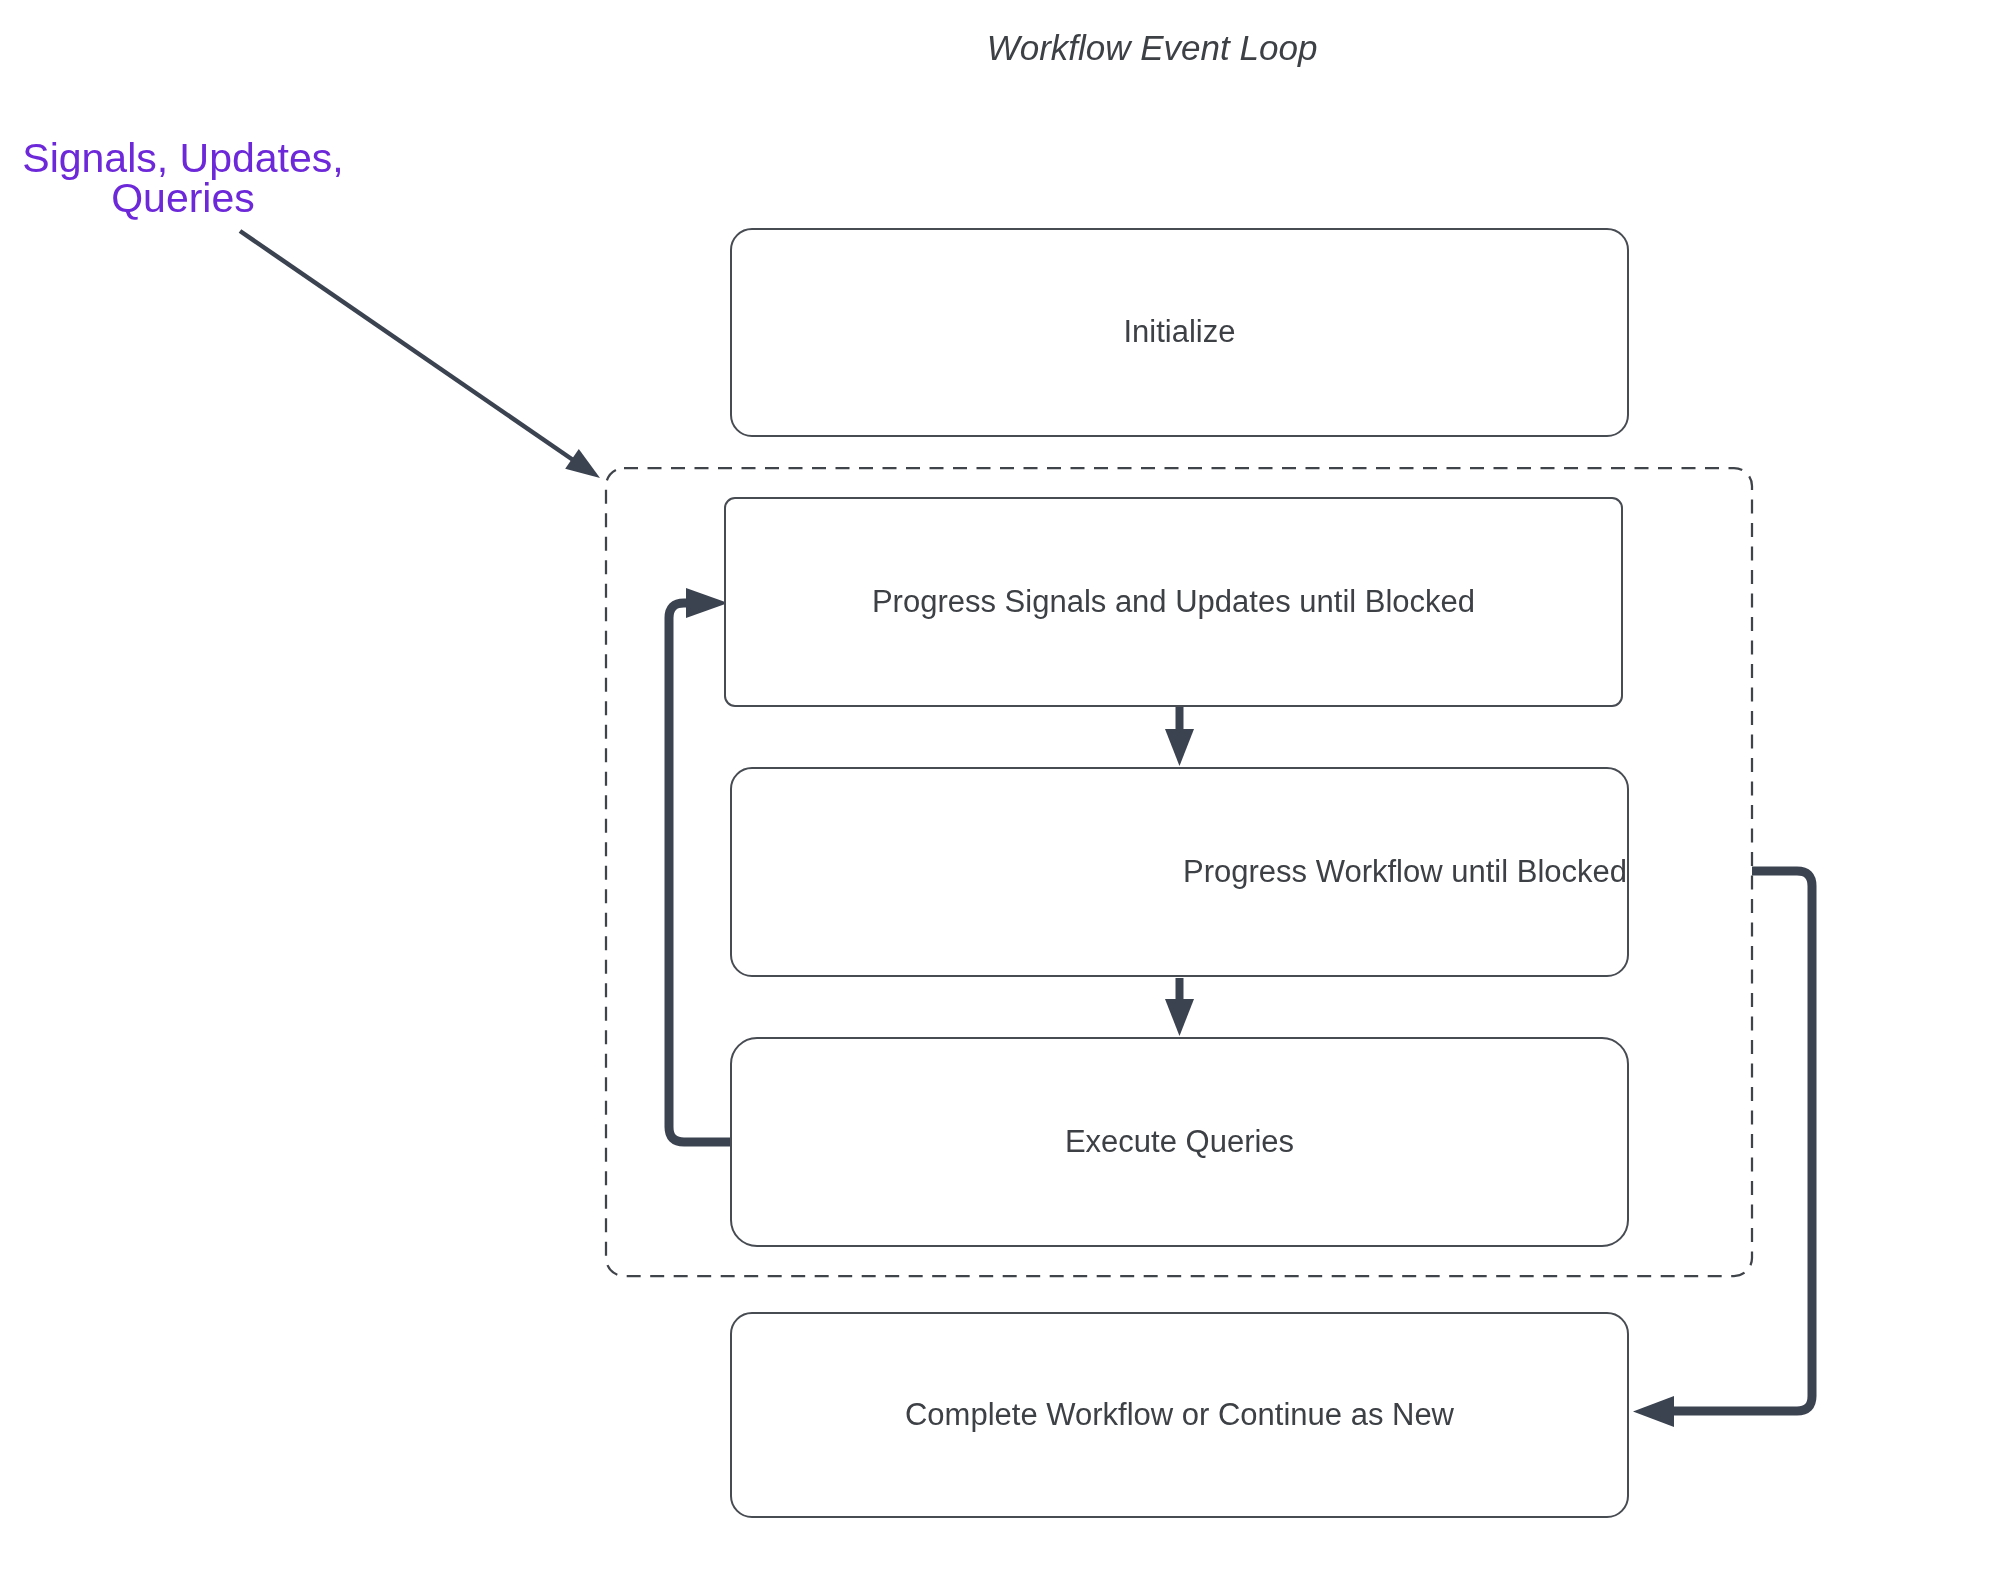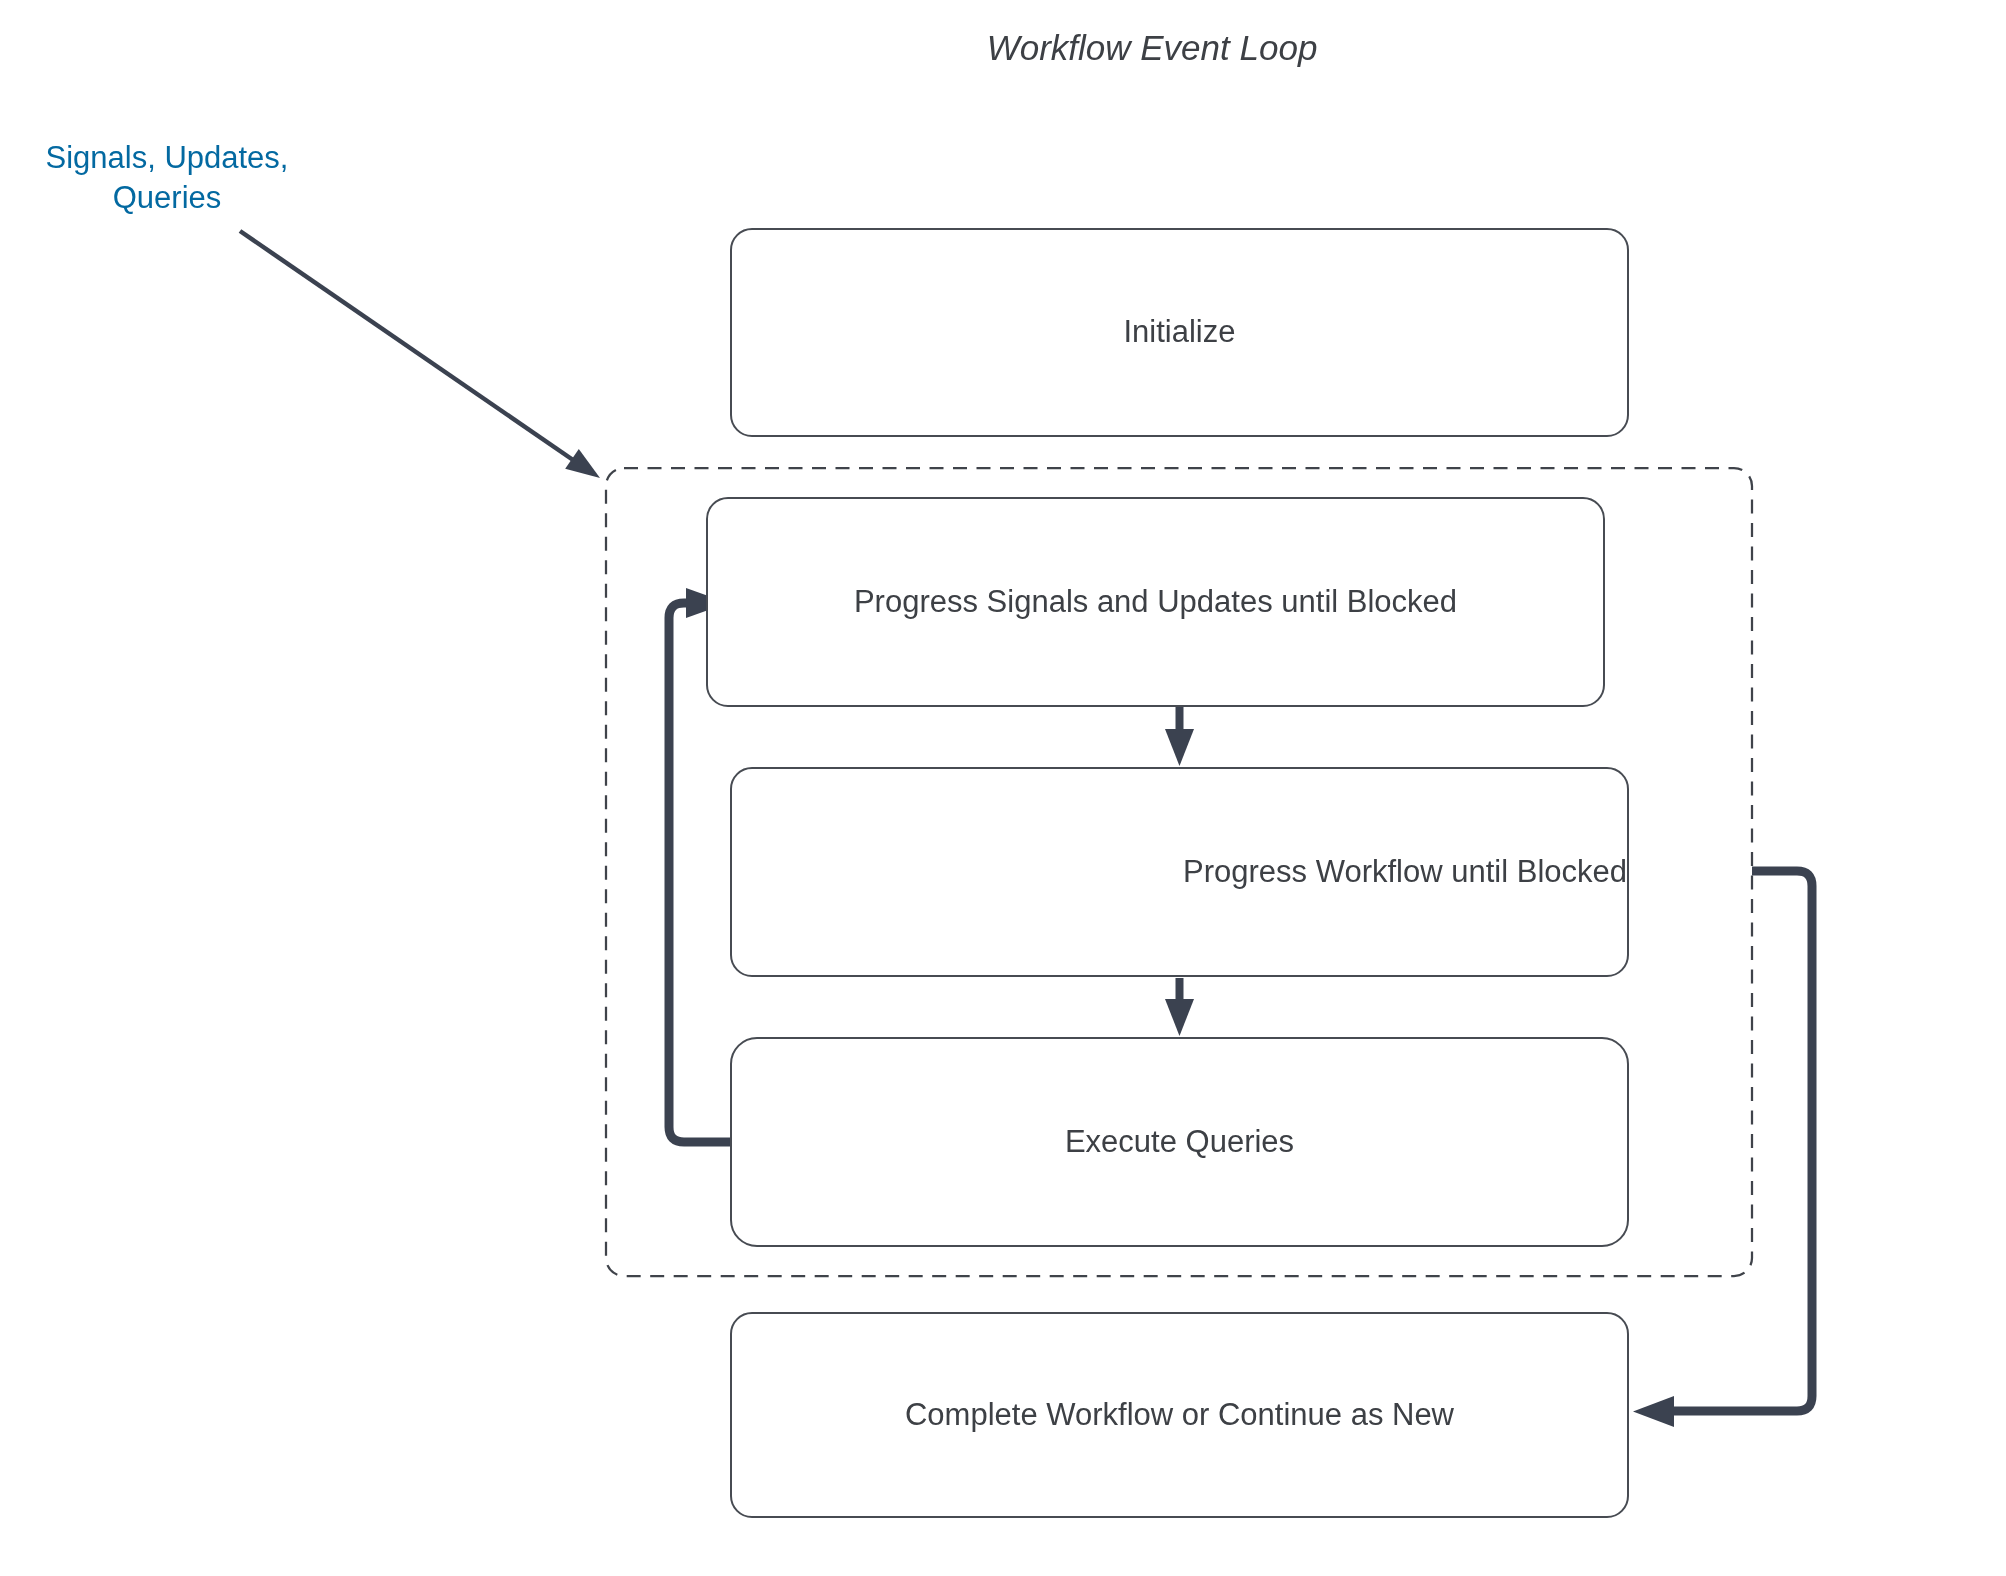--- a/index.html
+++ b/index.html
@@ -58,44 +58,44 @@
     border-radius: 22px;
     display: flex;
     align-items: center;
     justify-content: center;
     text-align: center;
     font-size: 31px;
     line-height: 1.25;
     color: #3d4045;
   }
   #node-initialize        { left: 730px; top: 228px; height: 209px; text-align: right; }
-  #node-progress-signals  { left: 706px; top: 497px; }
+  #node-progress-signals  { left: 724px; top: 497px; border-radius: 11px; }
   #node-progress-workflow { left: 730px; top: 767px; justify-content: flex-end; }
   #node-execute-queries   { left: 730px; top: 1037px; border-radius: 27px; }
   #node-complete-workflow { left: 730px; top: 1312px; height: 206px; }
   #diagram-title {
     position: absolute;
     left: 852px;
     top: 28px;
     width: 600px;
     text-align: center;
     font-size: 35px;
     font-style: italic;
     color: #3d4045;
   }
   #annotation-label {
     position: absolute;
-    left: 0px;
+    left: 16px;
     top: 138px;
     width: 334px;
     text-align: center;
-    font-size: 31px;
+    font-size: 41px;
     line-height: 40px;
     white-space: pre-line;
-    color: #0369a1;
+    color: #6d28d9;
   }
 </style>
 </head>
 <body>
 
 <div id="canvas">
 
   <div id="diagram-title">Workflow Event Loop</div>
 
   <div id="annotation-label">Signals, Updates,

